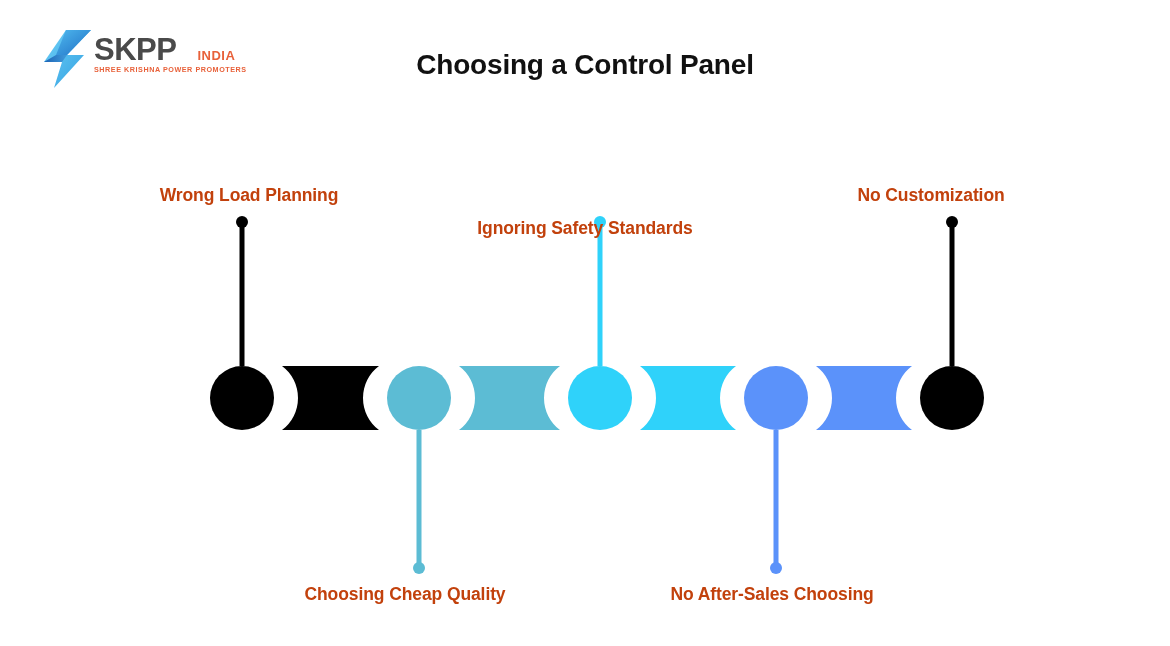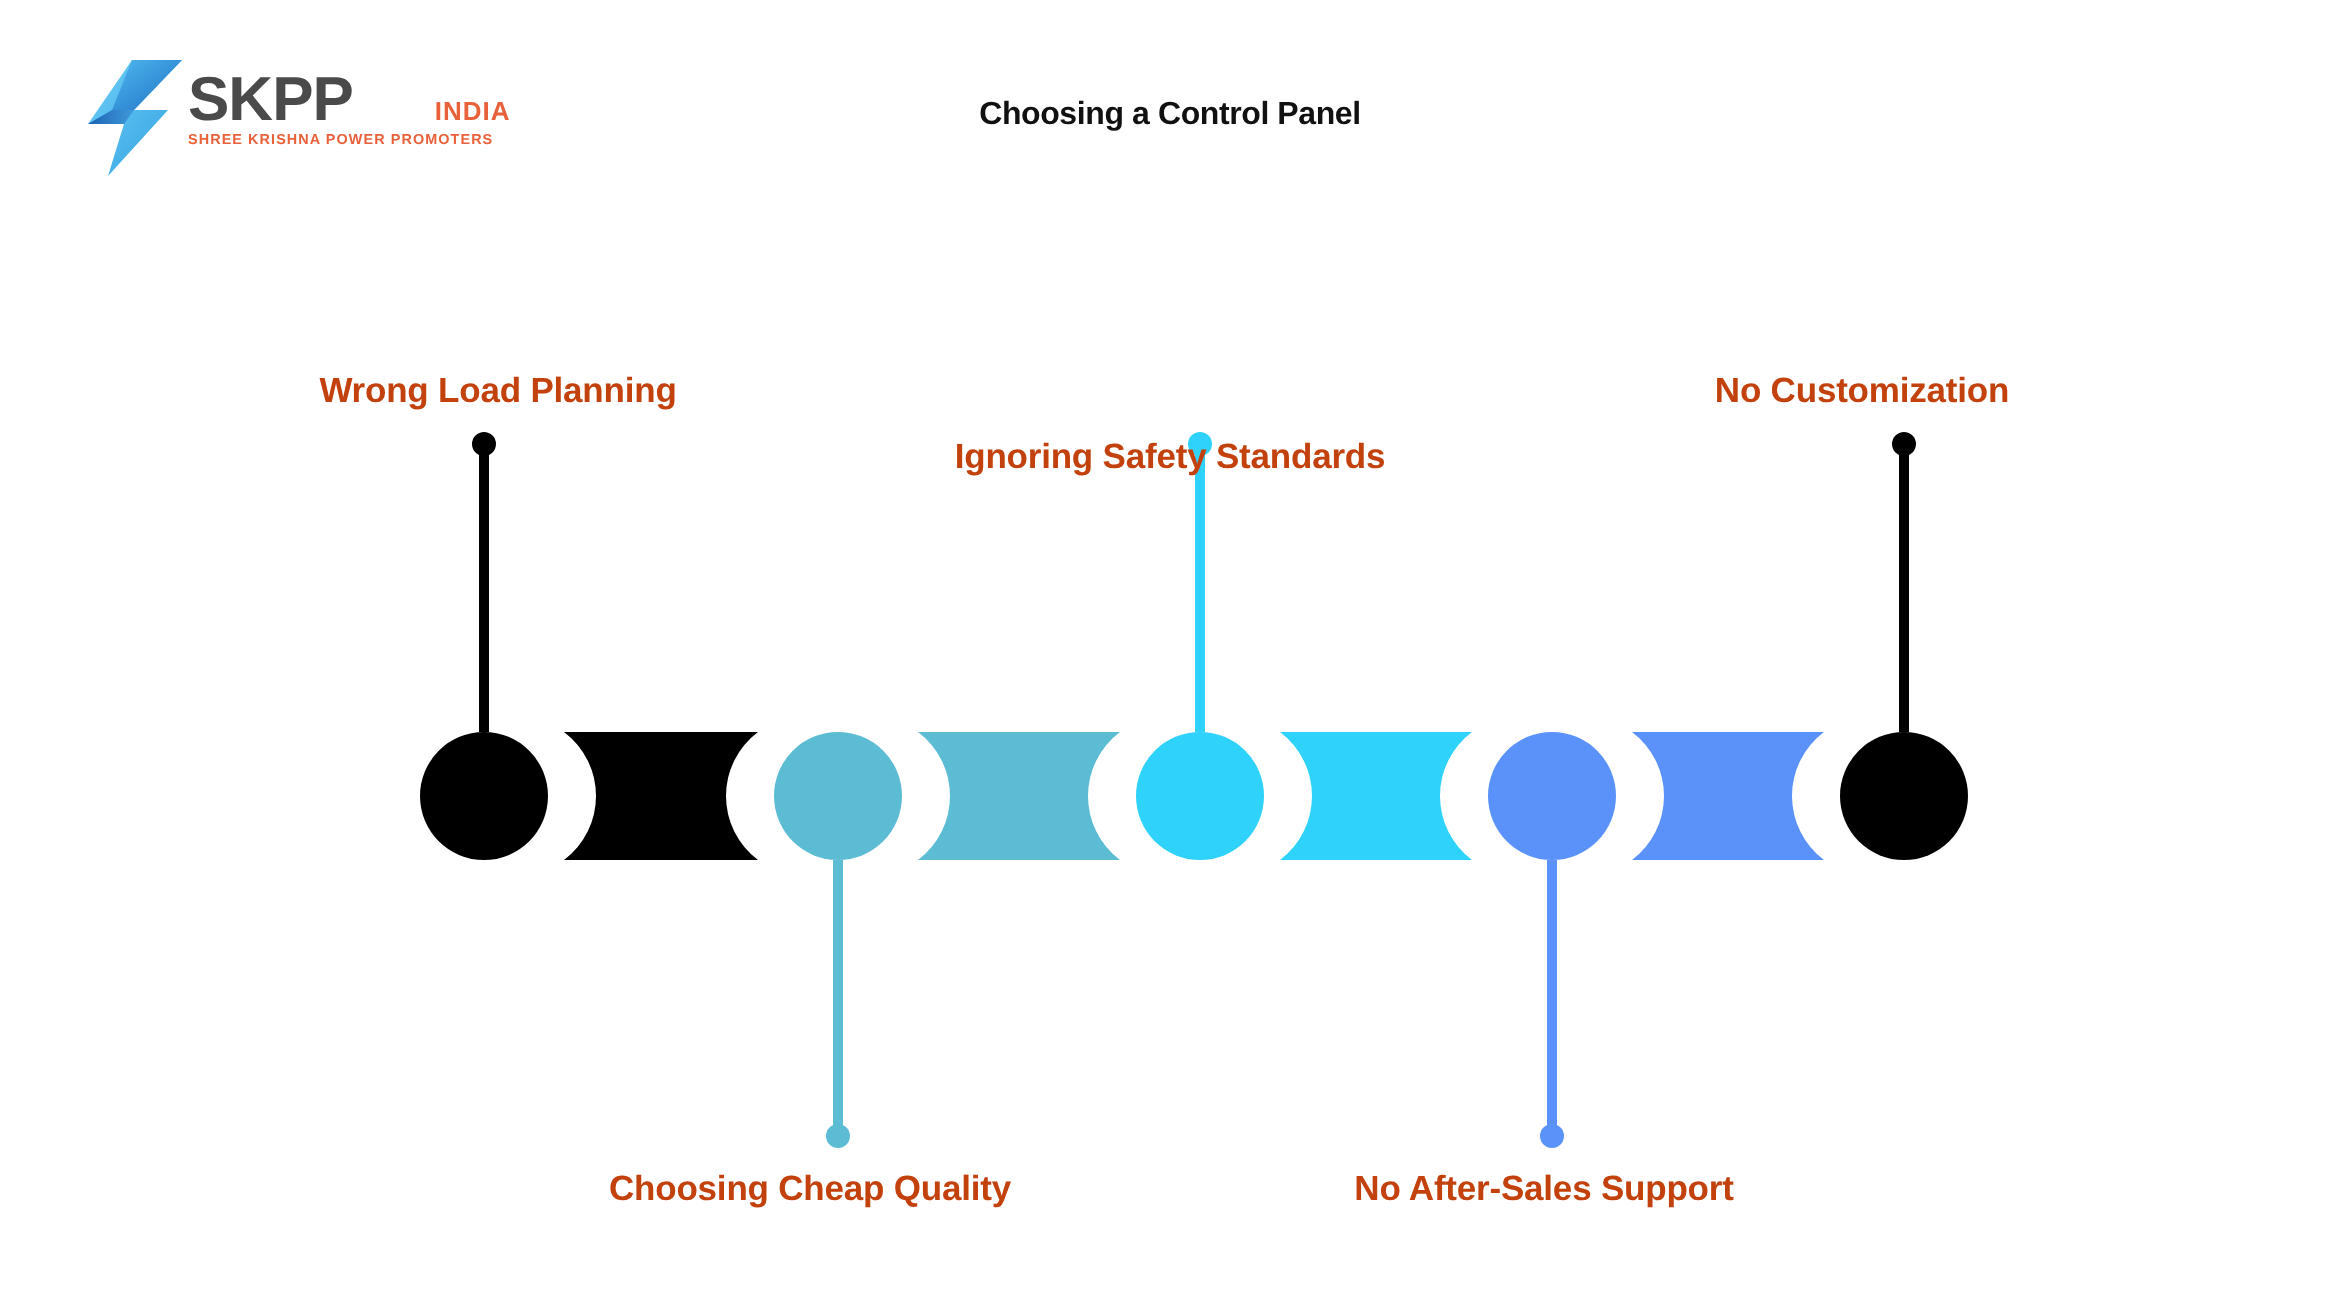--- a/index.html
+++ b/index.html
@@ -34,21 +34,20 @@
   #logo-text-block {
     position: absolute;
     left: 58px;
     top: 8px;
     width: 152px;
   }
   .logo-wordmark-row {
     display: flex;
     align-items: baseline;
     line-height: 1;
-    gap: 20px;
   }
   #logo-skpp {
     font-family: "Liberation Sans", sans-serif;
     font-weight: bold;
     font-size: 31px;
     letter-spacing: -0.5px;
     color: #4a4a4a;
   }
   #logo-india {
     font-family: "Liberation Sans", sans-serif;
@@ -81,21 +80,21 @@
     font-family: "Liberation Sans", sans-serif;
     font-weight: bold;
     font-size: 37px;
     letter-spacing: -0.3px;
     color: #111111;
     line-height: 1.12;
   }
   #title-line-2 {
     font-family: "Liberation Sans", sans-serif;
     font-weight: bold;
-    font-size: 16px;
+    font-size: 28px;
     letter-spacing: -0.2px;
     color: #111111;
     line-height: 1.2;
     margin-top: 8px;
   }
 
   
   #diagram {
     position: absolute;
     left: 0;
@@ -193,14 +192,14 @@
     <circle id="node-2" cx="419" cy="398" r="32" fill="#5cbcd4"></circle>
     <circle id="node-3" cx="600" cy="398" r="32" fill="#2fd2fa"></circle>
     <circle id="node-4" cx="776" cy="398" r="32" fill="#5b92fa"></circle>
     <circle id="node-5" cx="952" cy="398" r="32" fill="#000000"></circle>
   </g>
 </svg>
 
 <div class="step-label top" id="lbl-1" style="left: 249px; top: 185px;">Wrong Load Planning</div>
 <div class="step-label bottom" id="lbl-2" style="left: 405px; top: 584px;">Choosing Cheap Quality</div>
 <div class="step-label top" id="lbl-3" style="left: 585px; top: 185px; margin-top: 33px;">Ignoring Safety Standards</div>
-<div class="step-label bottom" id="lbl-4" style="left: 772px; top: 584px;">No After-Sales Support</div>
+<div class="step-label bottom" id="lbl-4" style="left: 772px; top: 584px;">No After-Sales Choosing</div>
 <div class="step-label top" id="lbl-5" style="left: 931px; top: 185px;">No Customization</div>
 
 </body></html>

